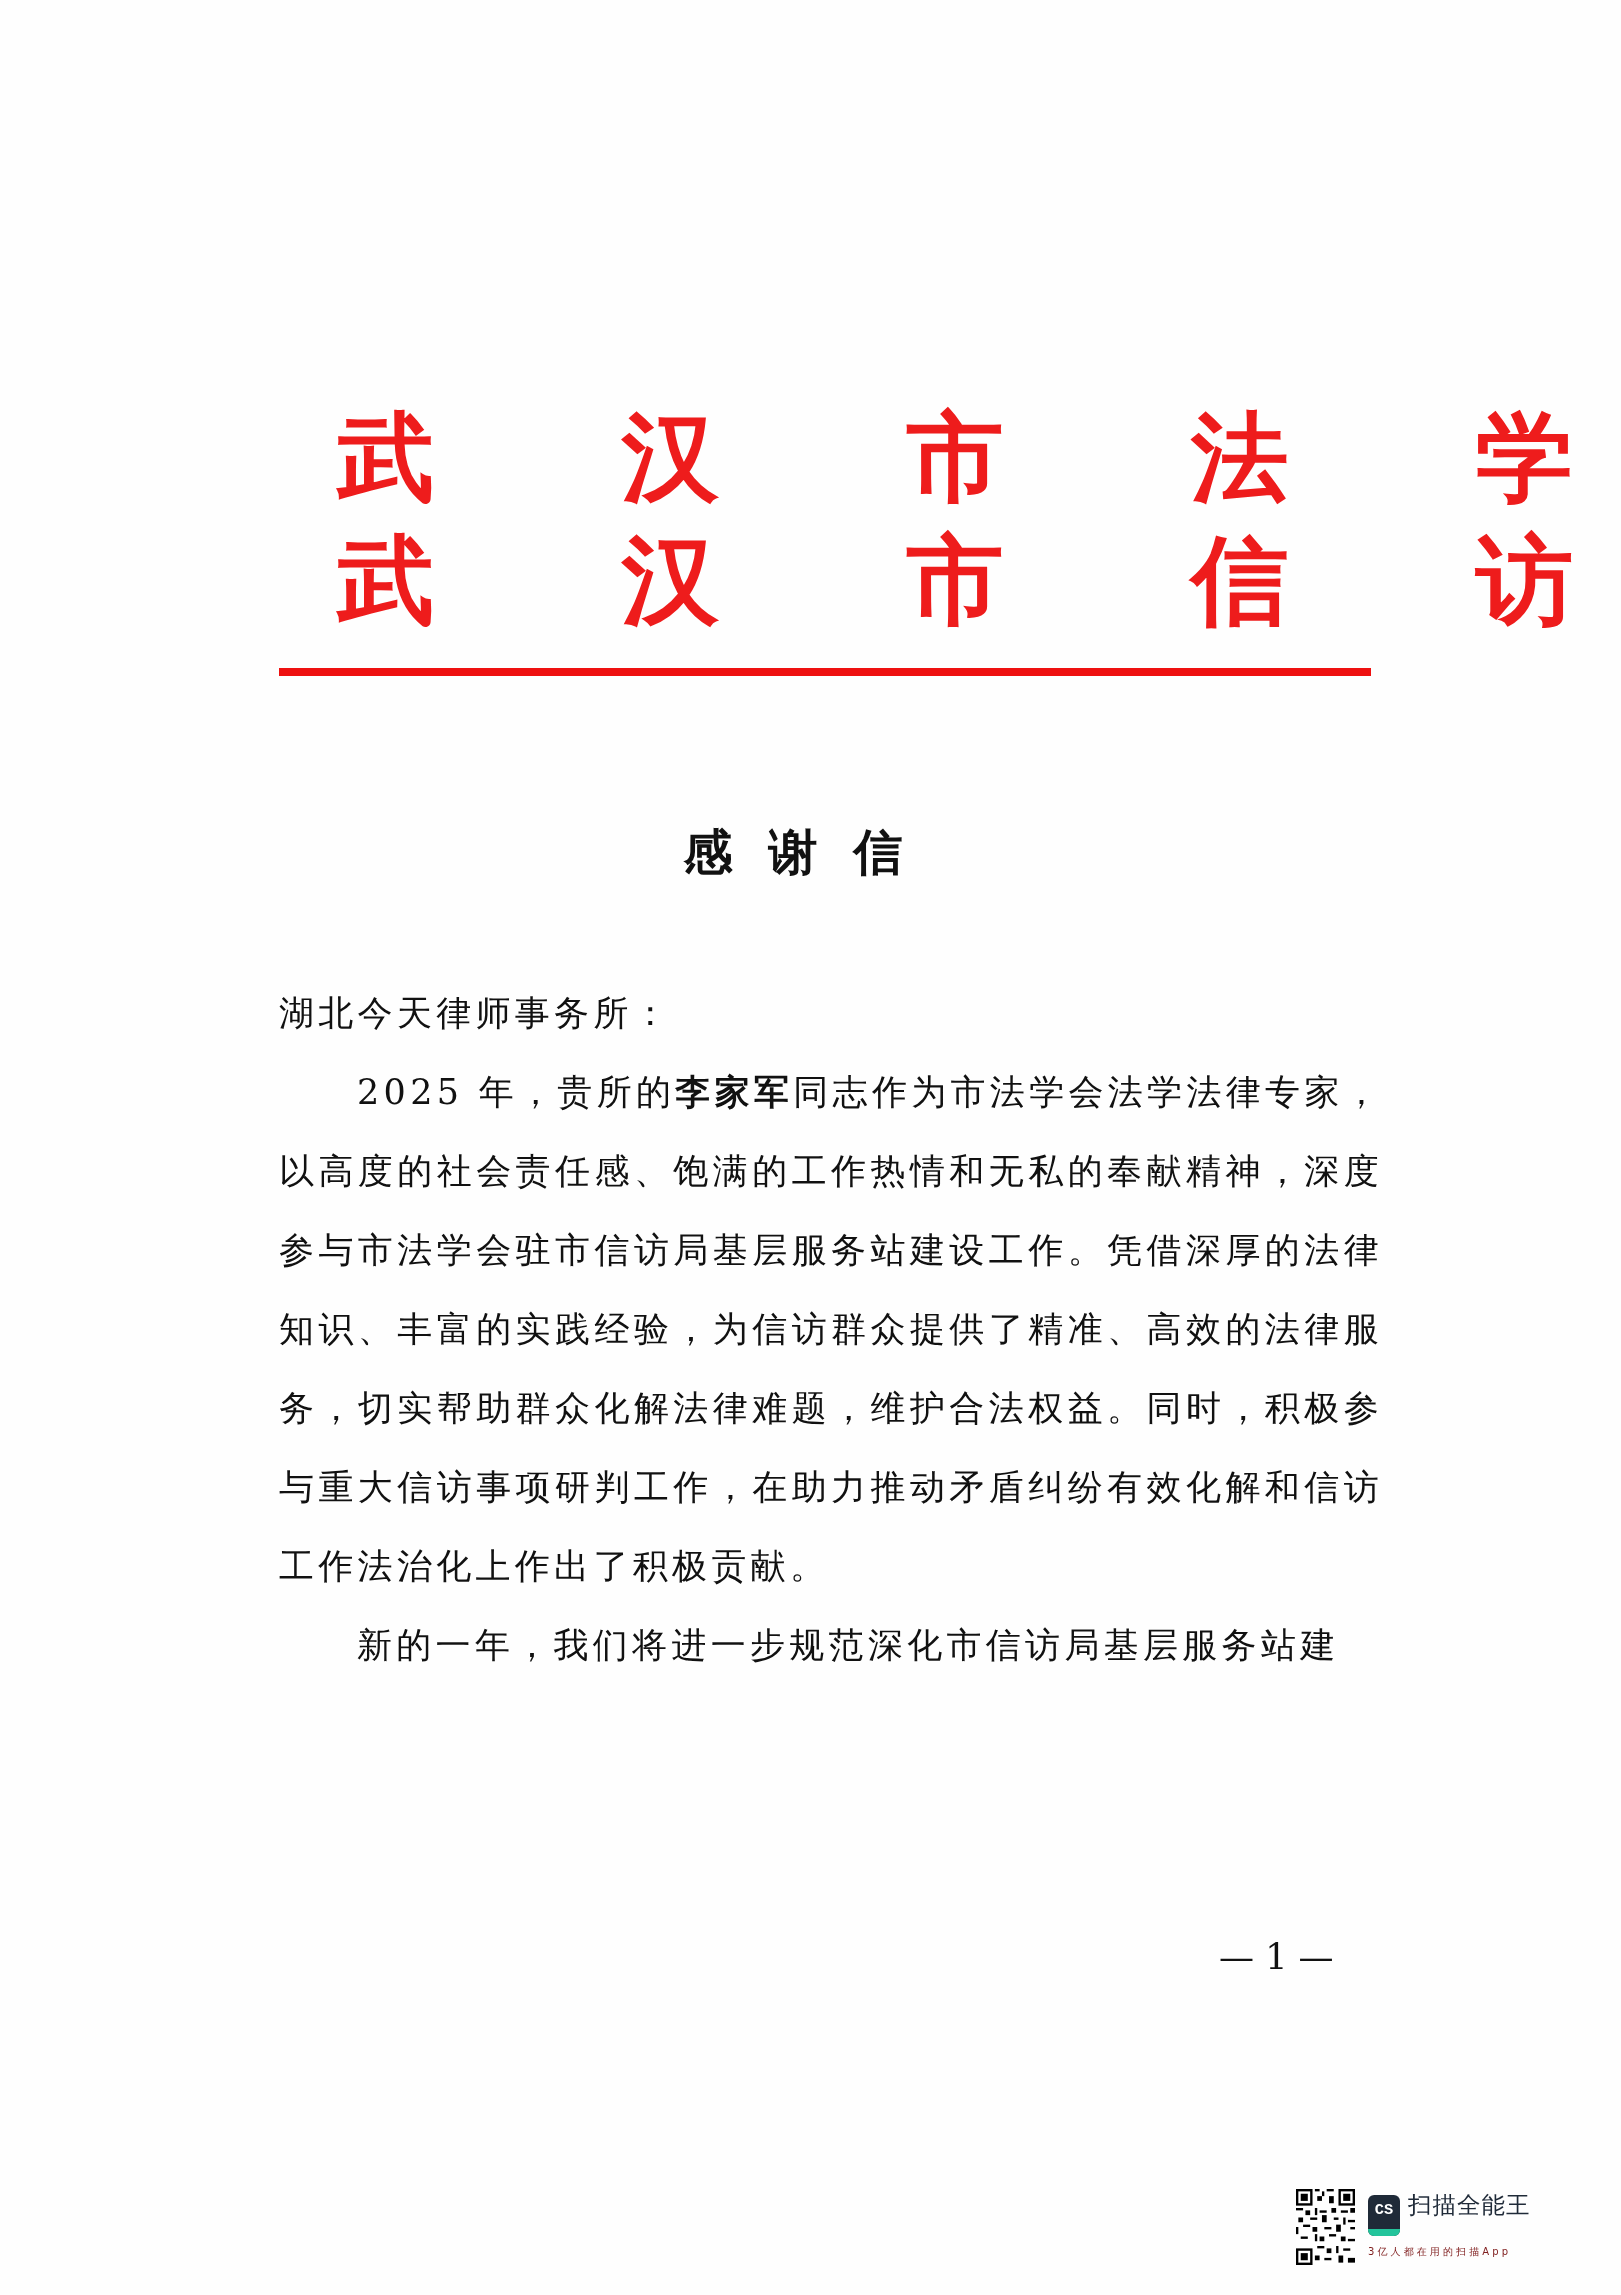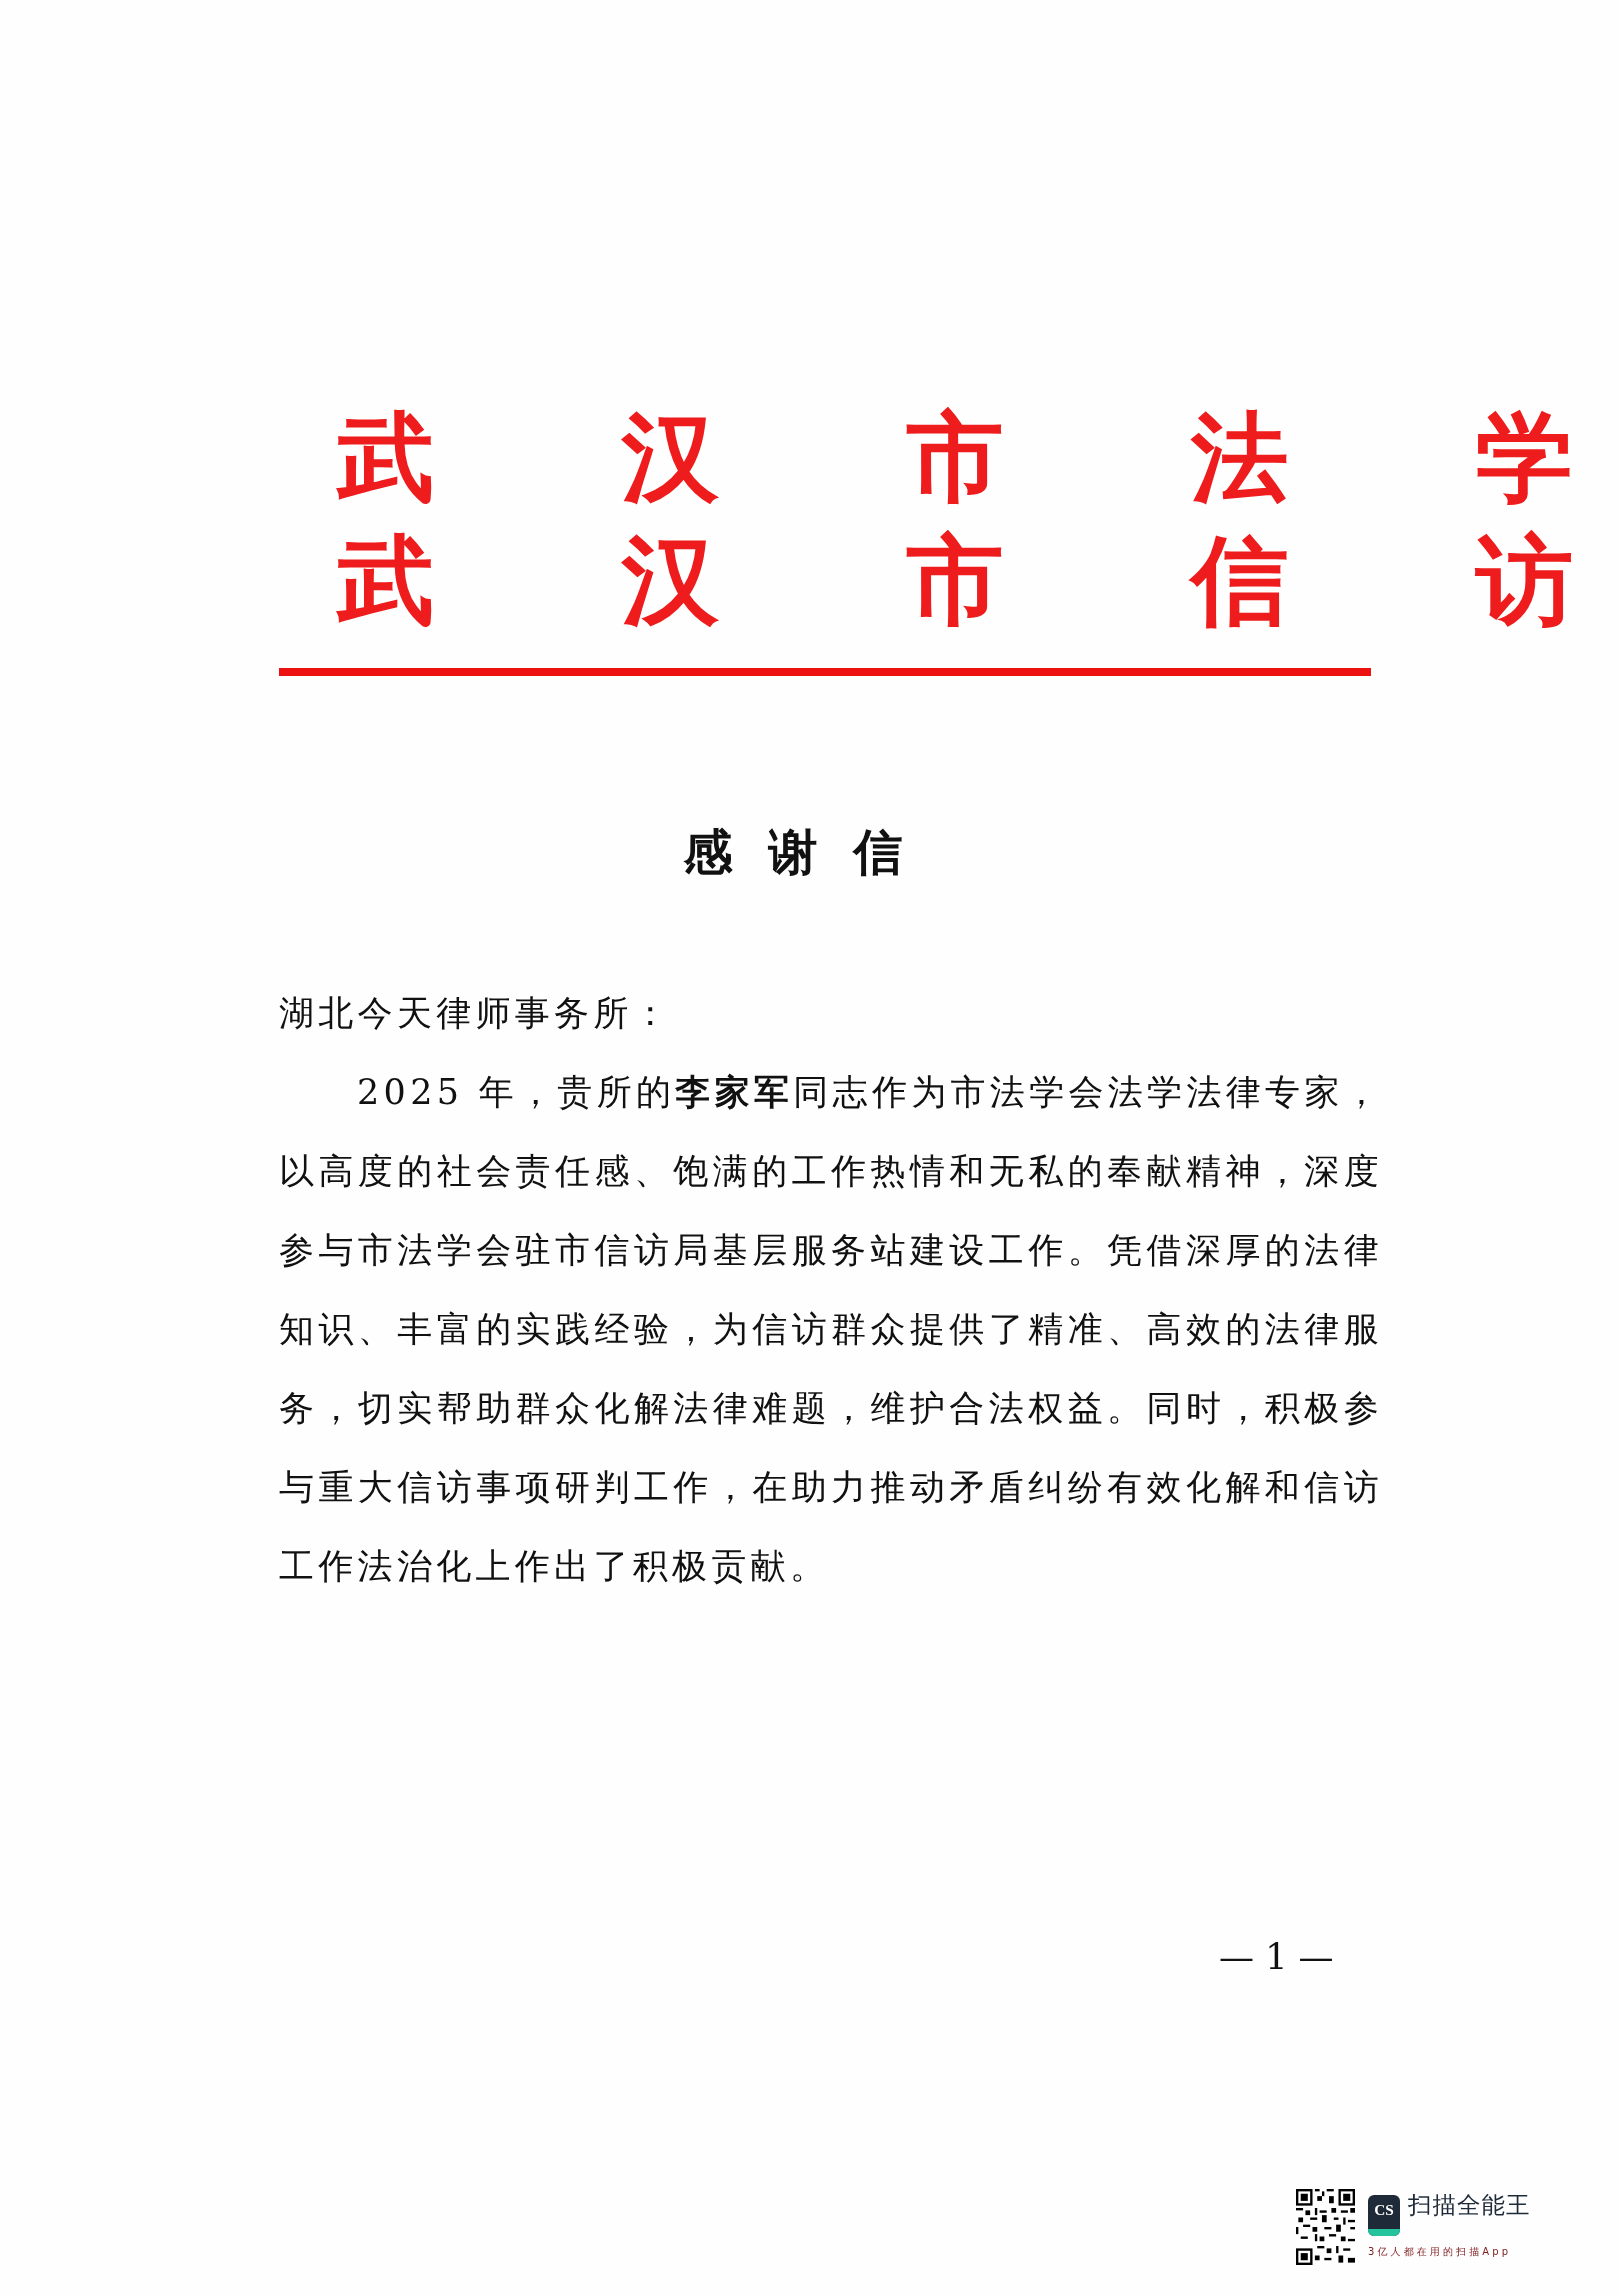--- a/index.html
+++ b/index.html
@@ -39,21 +39,21 @@
   }
 
   .watermark { position: absolute; left: 1296px; top: 2189px; width: 317px; height: 77px; }
   .qr { position: absolute; left: 0; top: 0; width: 59px; height: 76px; }
   .cs-logo {
     position: absolute; left: 72px; top: 6.1px; width: 32px; height: 41px;
     border-radius: 6.1px; overflow: hidden; background: #1f2a38;
   }
   .cs-logo .cs-text {
     position: absolute; left: 0; top: 4.1px; width: 32px; text-align: center;
-    font-family: Liberation Serif, serif; font-weight: bold;
+    font-family: Liberation Mono, monospace; font-weight: bold;
     color: #fff; font-size: 15.3px; line-height: 22.5px;
   }
   .cs-logo .cs-band { position: absolute; left: 0; bottom: 0; width: 32px; height: 7.2px; background: #23c49b; }
   .brand-name {
     position: absolute; left: 112px; top: 0;
     font-family: "DejaVu Sans", "Liberation Sans", sans-serif;
     font-size: 23.5px; color: #1f2a38; letter-spacing: 1px; white-space: nowrap;
   }
   .brand-tagline {
     position: absolute; left: 72px; top: 56px;
@@ -74,20 +74,21 @@
   <div class="red-rule"></div>
 
   <div class="title">感谢信</div>
 
   <div class="letter-body">
     <p class="salutation">湖北今天律师事务所：</p>
 
     <p class="para"><span>2025 年，贵所的</span><span class="bold">李家军</span><span>同志作为市法学会法学法律专家，以高度的社会责任感、饱满的工作热情和无私的奉献精神，深度参与市法学会驻市信访局基层服务站建设工作。凭借深厚的法律知识、丰富的实践经验，为信访群众提供了精准、高效的法律服务，切实帮助群众化解法律难题，维护合法权益。同时，积极参与重大信访事项研判工作，在助力推动矛盾纠纷有效化解和信访工作法治化上作出了积极贡献。</span></p>
 
 
+    <p class="para"><span>新的一年，我们将进一步规范深化市信访局基层服务站建</span></p>
   </div>
 
   <div class="page-number">— 1 —</div>
 
   <div class="watermark">
     <svg class="qr" viewBox="0 0 25 32" preserveAspectRatio="none">
       <rect x="0" y="0" width="25" height="32" fill="#fff"></rect>
       <g fill="#000">
         <rect x="0" y="0" width="7" height="7"></rect>
           <rect x="1" y="1" width="5" height="5" fill="#fff"></rect>

